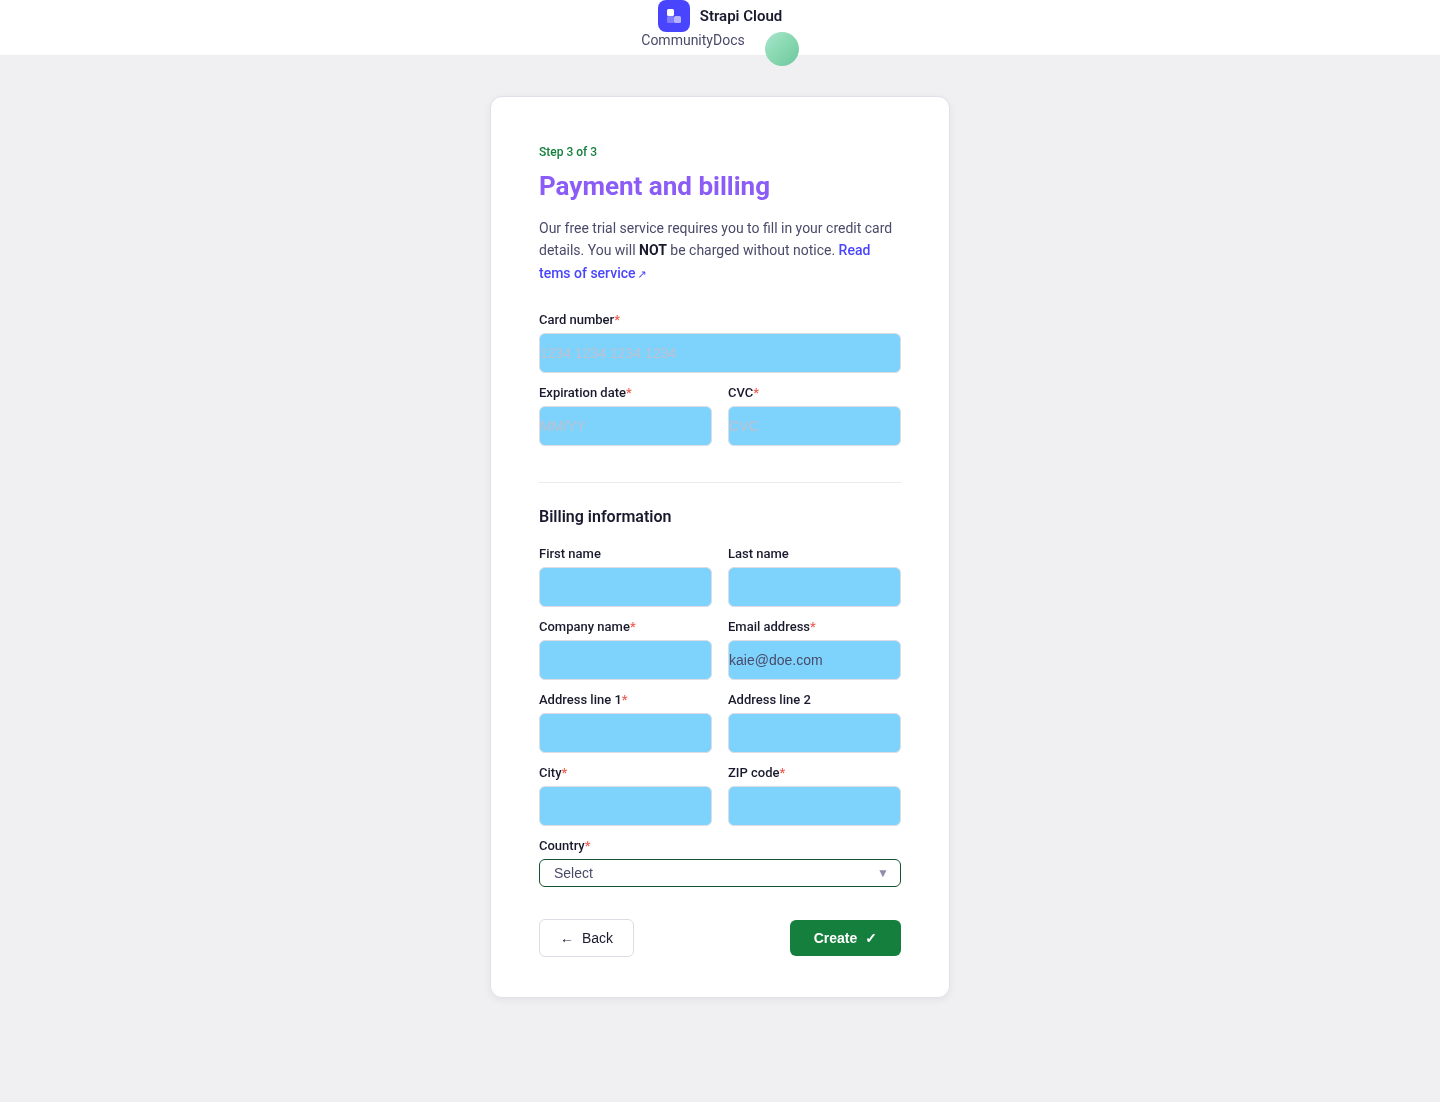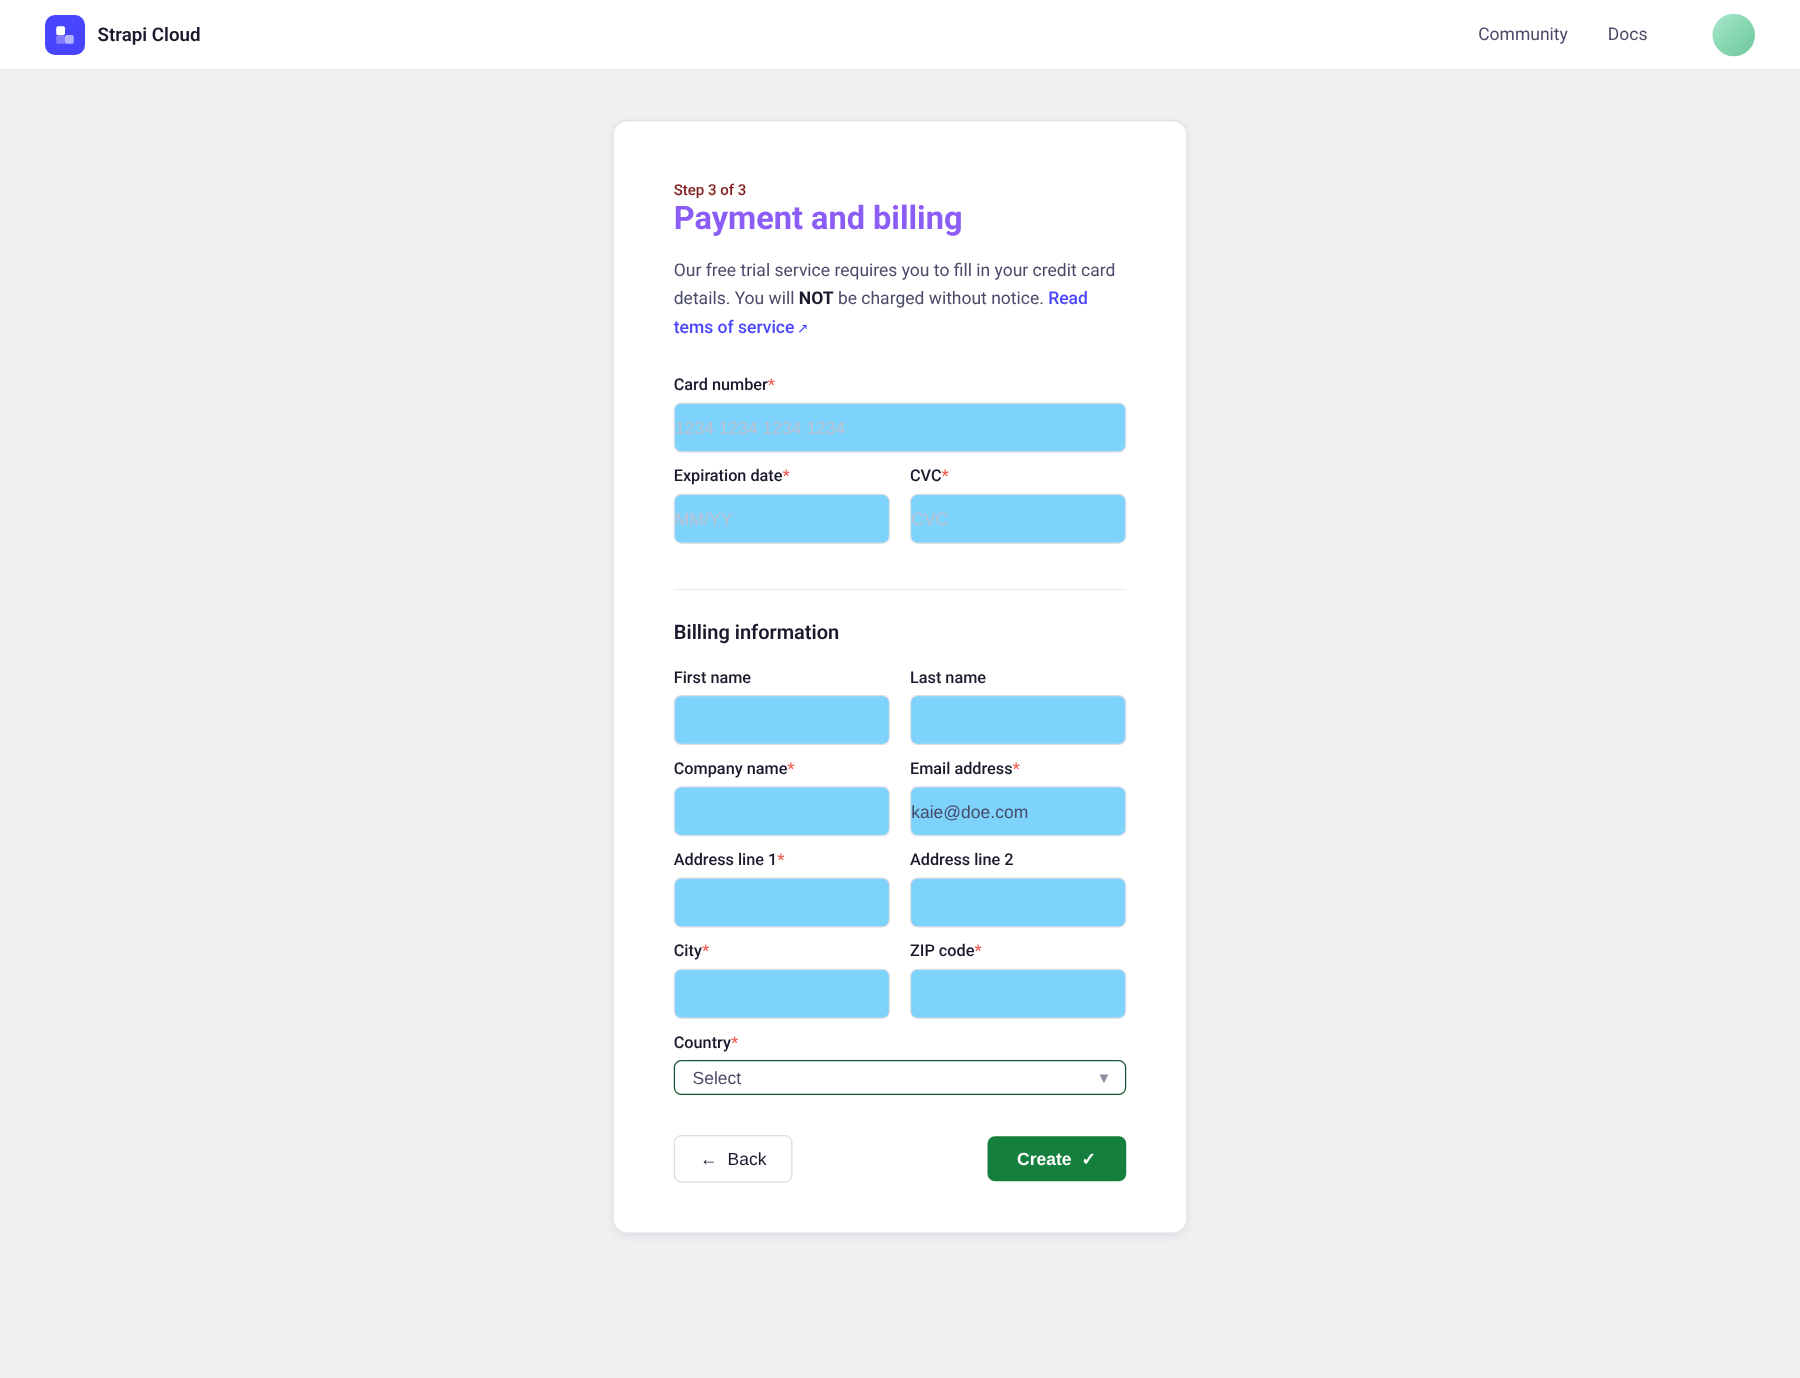--- a/index.html
+++ b/index.html
@@ -14,22 +14,23 @@
       min-height: 1102px;
       width: 1440px;
     }
 
     
     .navbar {
       background: #fff;
       height: 56px;
       display: flex;
       align-items: center;
-      padding: 0 36px;
+      padding: 0 16px;
       border-bottom: 1px solid #eee;
+      flex-direction: column;
     }
 
     .navbar-logo {
       display: flex;
       align-items: center;
       gap: 10px;
       flex: 1;
     }
 
     .logo-icon {
@@ -46,22 +47,21 @@
     }
 
     .logo-text {
       font-size: 15px;
       font-weight: 600;
       color: #1a1a2e;
     }
 
     .navbar-links {
       display: flex;
-      align-items: center;
-      gap: 32px;
+      align-items: flex-start;
     }
 
     .navbar-link {
       font-size: 14px;
       color: #4a4a6a;
       cursor: pointer;
       text-decoration: none;
     }
 
     .navbar-avatar {
@@ -84,22 +84,22 @@
       background: #fff;
       border-radius: 12px;
       border: 1px solid #e0e0e8;
       padding: 48px 48px 40px;
       width: 460px;
       box-shadow: 0 2px 8px rgba(0,0,0,0.06);
     }
 
     .step-label {
       font-size: 12px;
-      color: #7f1d1d;
-      margin-bottom: 1px;
+      color: #15803d;
+      margin-bottom: 12px;
       font-weight: 500;
     }
 
     .page-title {
       font-size: 26px;
       font-weight: 700;
       color: #8b5cf6;
       margin-bottom: 16px;
     }
 

